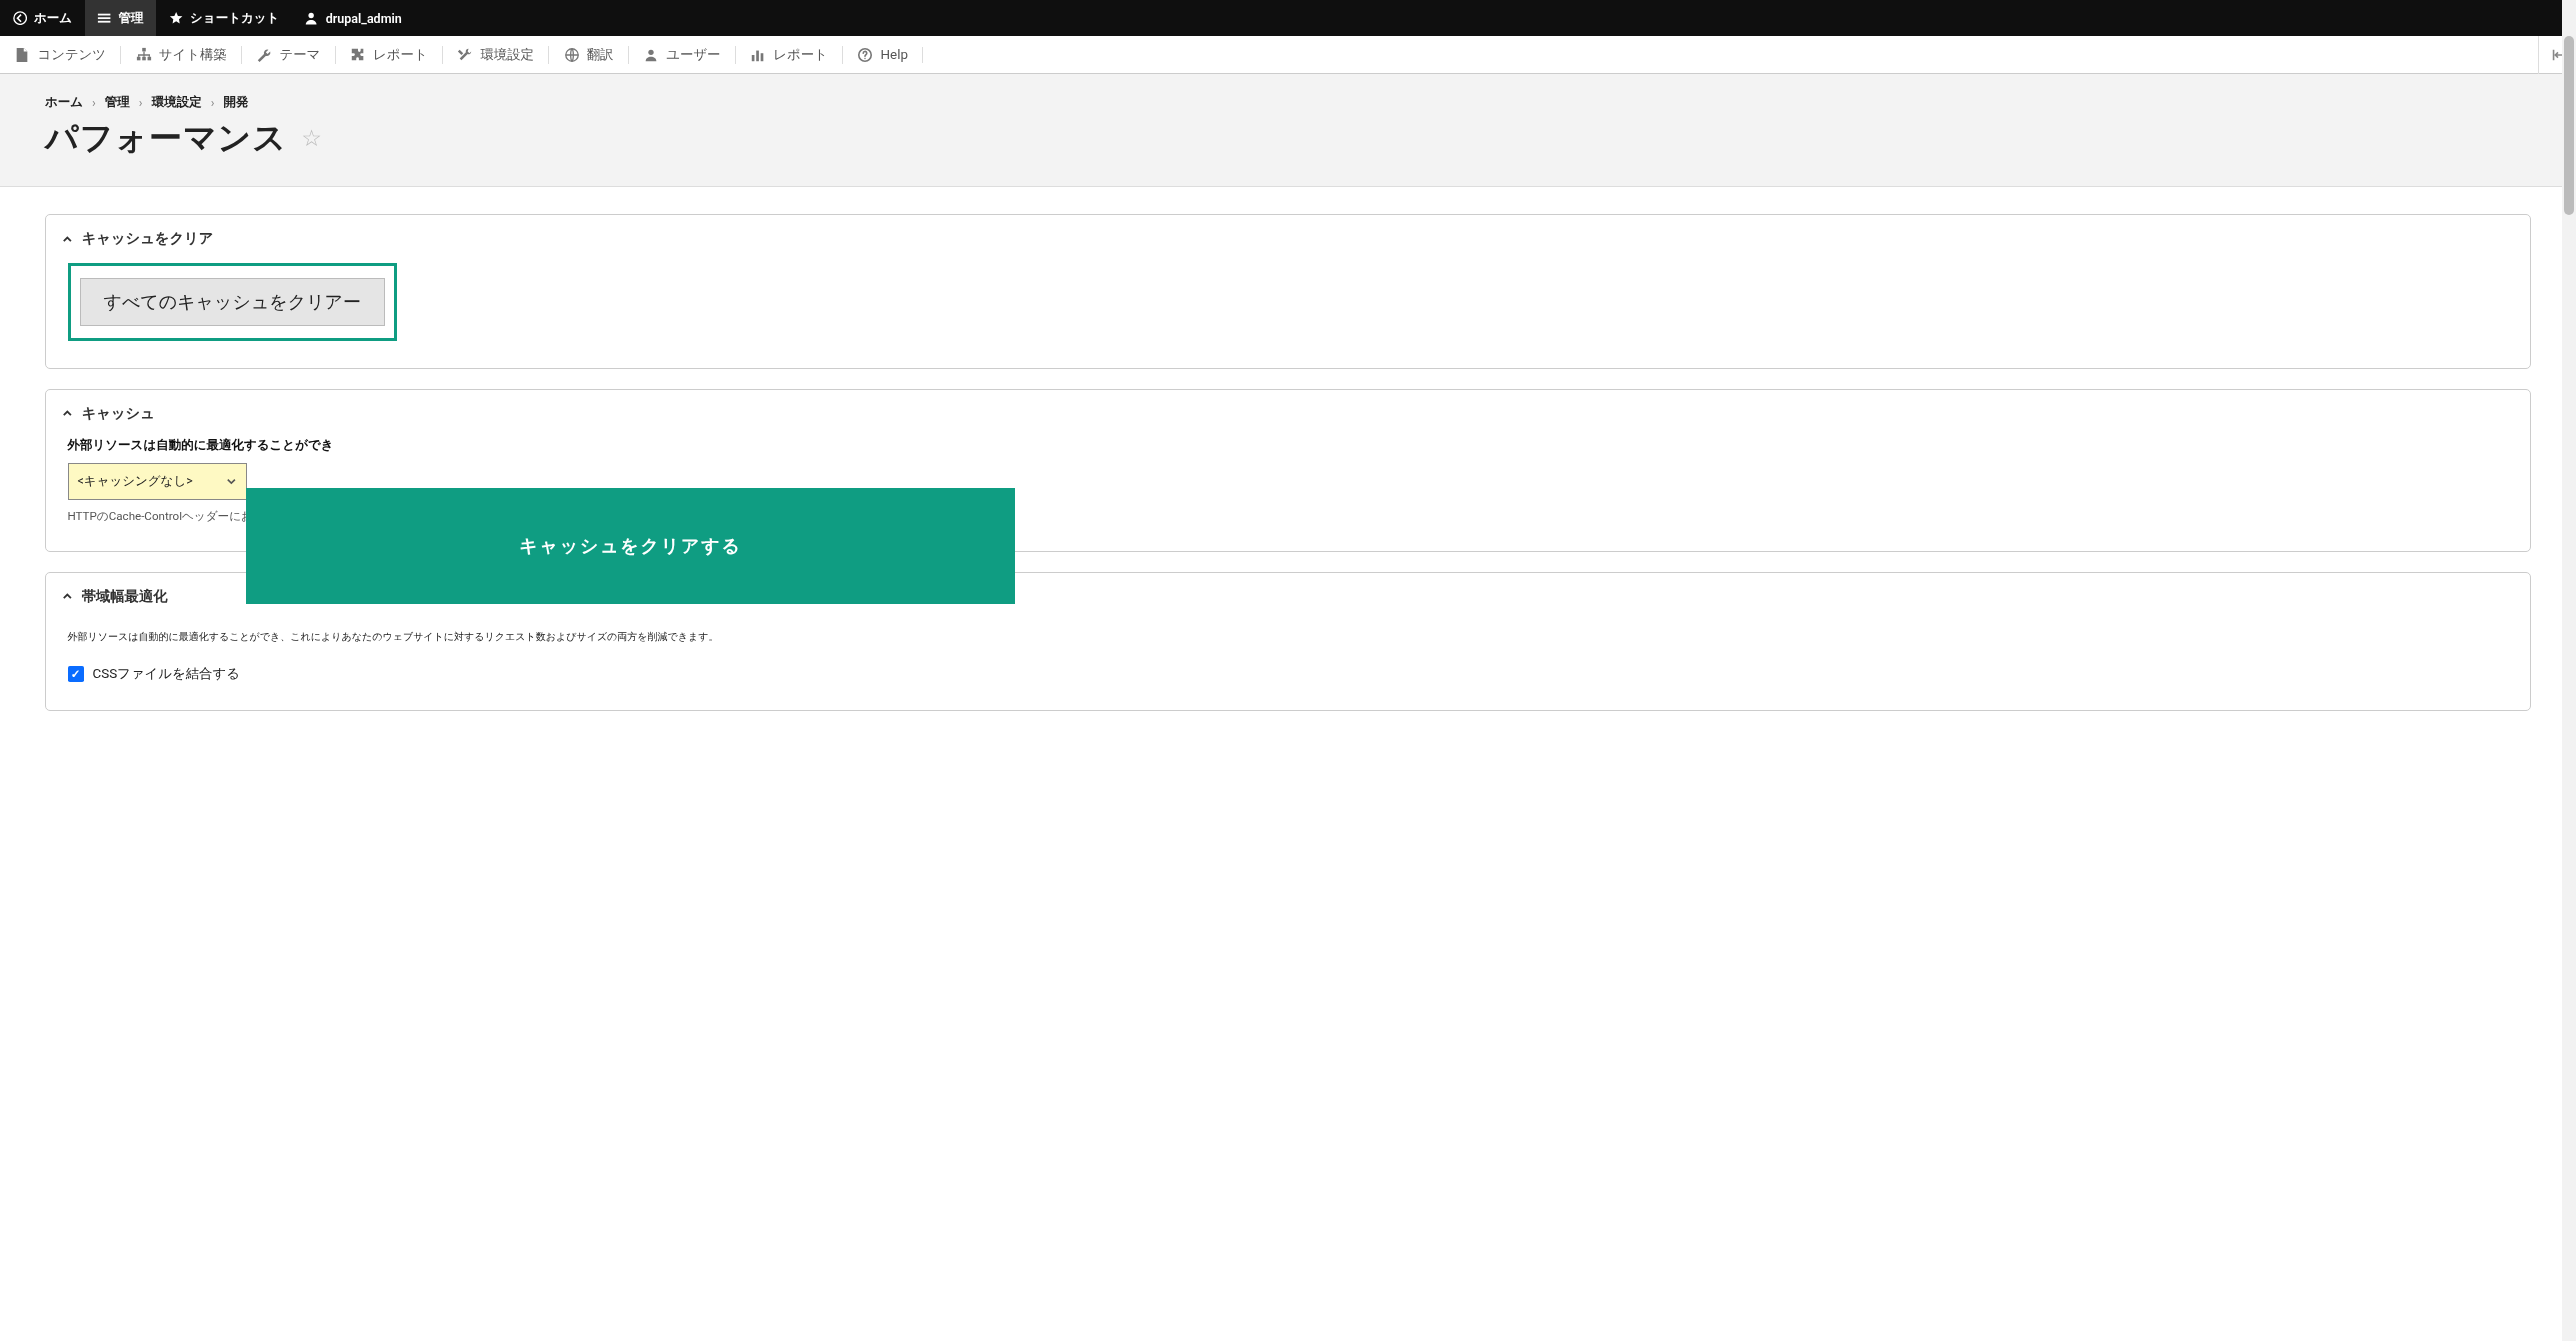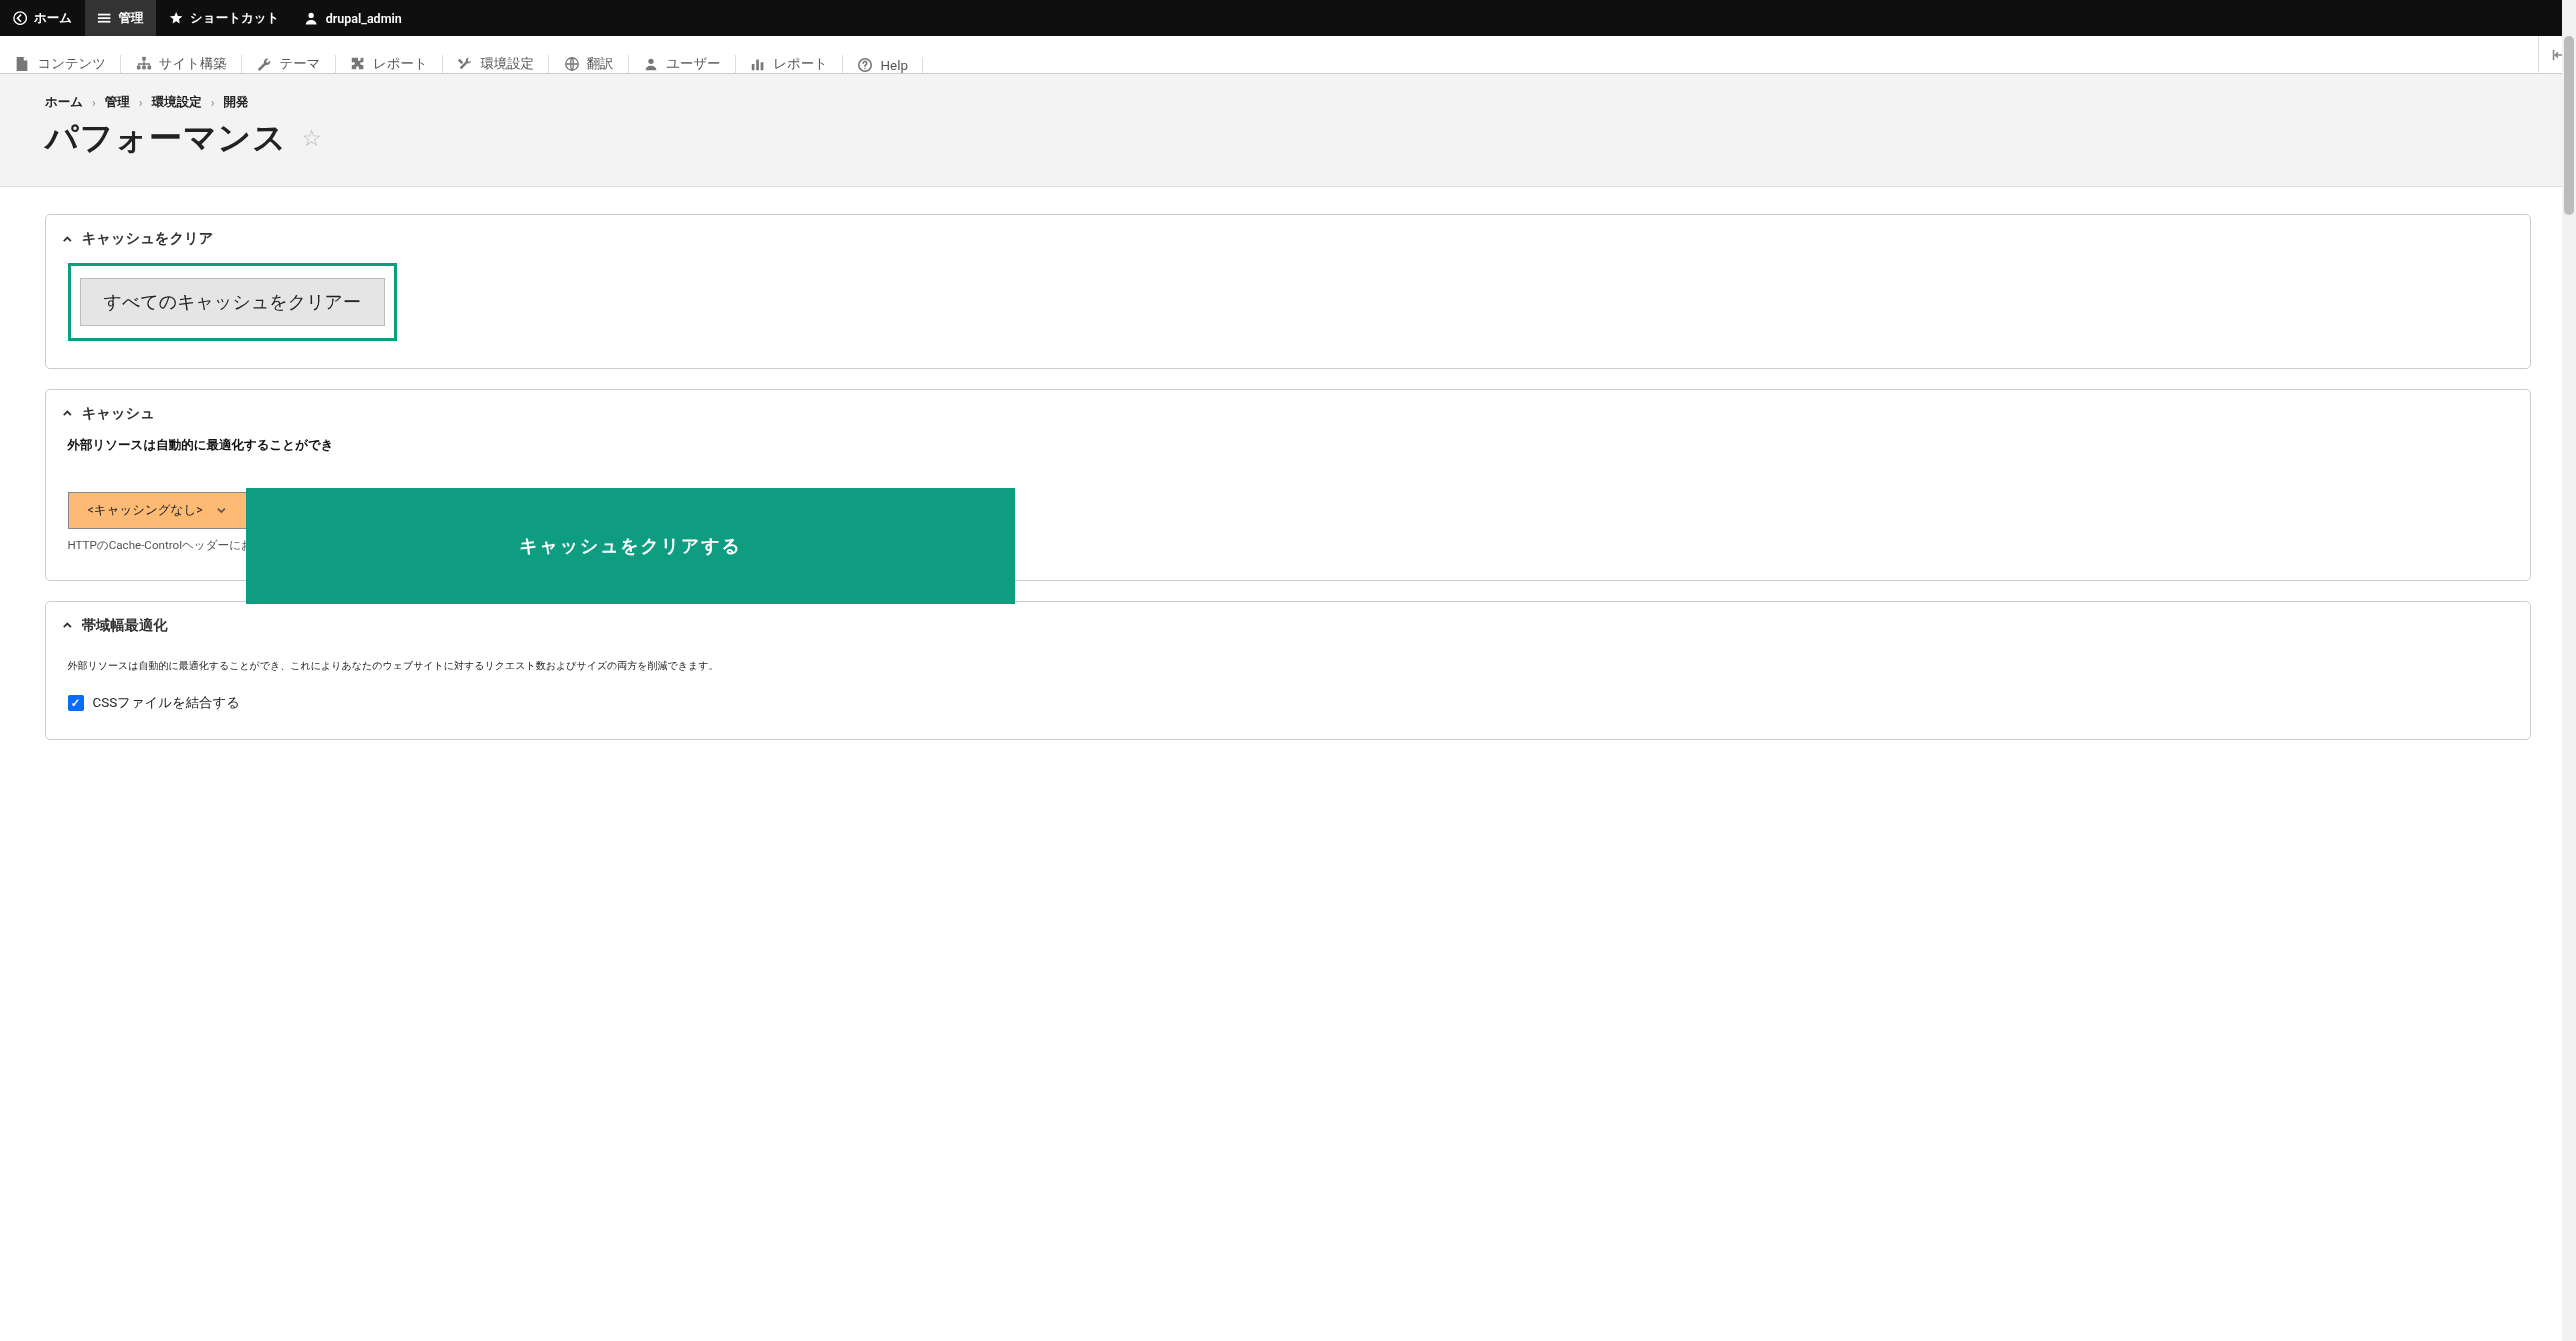--- a/index.html
+++ b/index.html
@@ -5,21 +5,21 @@
 * { margin: 0; padding: 0; box-sizing: border-box; }
 body { font-family: -apple-system, BlinkMacSystemFont, "Segoe UI", Roboto, sans-serif; background: #fff; color: #222; font-size: 12.5px; }
 
 
 .topbar { background: #0f0f0f; height: 36px; display: flex; align-items: stretch; color: #fff; font-size: 12.5px; }
 .topbar-item { display: flex; align-items: center; padding: 0 12.5px; gap: 7.2px; cursor: pointer; font-weight: 600; }
 .topbar-item.active { background: #333; }
 .topbar-item .ico { width: 14.3px; height: 14.3px; display: inline-flex; align-items: center; justify-content: center; }
 
 
-.subbar { background: #fff; border-bottom: 0.9px solid #ccc; height: 38px; display: flex; align-items: flex-end; position: relative; }
+.subbar { background: #fff; border-bottom: 0.9px solid #ccc; height: 38px; display: flex; align-items: center; position: relative; }
 .subbar-item { display: flex; align-items: center; padding: 0 14.3px; gap: 7.2px; cursor: pointer; border-right: 0.9px solid #ddd; color: #555; font-size: 13.4px; }
 .subbar-item .ico { width: 16px; height: 16px; color: #888; }
 .subbar-collapse { position: absolute; right: 0; top: 0; height: 38px; width: 38px; display: flex; align-items: center; justify-content: center; border-left: 0.9px solid #ddd; cursor: pointer; color: #888; }
 
 
 .header-region { background: #f3f3f3; padding: 19.7px 45px 25px; border-bottom: 0.9px solid #ddd; }
 .breadcrumb { display: flex; gap: 9px; align-items: center; font-size: 12.5px; color: #222; font-weight: 600; margin-bottom: 5.4px; }
 .breadcrumb .sep { color: #888; font-weight: normal; }
 .breadcrumb a { color: #222; text-decoration: none; cursor: pointer; }
 .page-title-row { display: flex; align-items: center; gap: 14.3px; }
@@ -32,21 +32,21 @@
 .fieldset-legend { display: flex; align-items: center; gap: 9px; padding: 14.3px 16px; font-weight: 700; font-size: 14.3px; color: #333; cursor: pointer; }
 .fieldset-body { padding: 0 21.5px 27px 21.5px; }
 .chev { width: 10.7px; height: 10.7px; display: inline-block; }
 
 
 .highlight-box { border: 3.6px solid #0f9d82; padding: 12.5px 9px; display: inline-block; }
 .btn { background: #e5e5e5; border: 0.9px solid #bbb; padding: 10.7px 23px; font-size: 18px; font-weight: 400; color: #222; cursor: pointer; }
 
 
 .field-label { font-weight: 700; font-size: 12.5px; margin-bottom: 9px; color: #111; }
-.select-wrap { border: 0.9px solid #888; padding: 9px 19px; display: inline-flex; align-items: center; gap: 9px; font-size: 12.5px; cursor: pointer; background: #fdba74; min-width: 179px; justify-content: space-between; margin-top: 29px; }
+.select-wrap { border: 0.9px solid #888; padding: 9px 9px; display: inline-flex; align-items: center; gap: 9px; font-size: 12.5px; cursor: pointer; background: #fef9c3; min-width: 179px; justify-content: space-between; }
 .help-text { font-size: 11.6px; color: #555; margin-top: 9px; }
 
 
 .checkbox-row { display: flex; align-items: center; gap: 9px; font-size: 13.4px; }
 .cb { width: 16px; height: 16px; background: #0a6cff; border-radius: 1.8px; display: inline-flex; align-items: center; justify-content: center; color: #fff; font-size: 11.6px; font-weight: 700; }
 
 
 .overlay-callout { position: absolute; background: #0f9d82; color: #fff; font-size: 18px; font-weight: 700; padding: 36px 54px; display: flex; align-items: center; justify-content: center; letter-spacing: 1.8px; }
 
 

